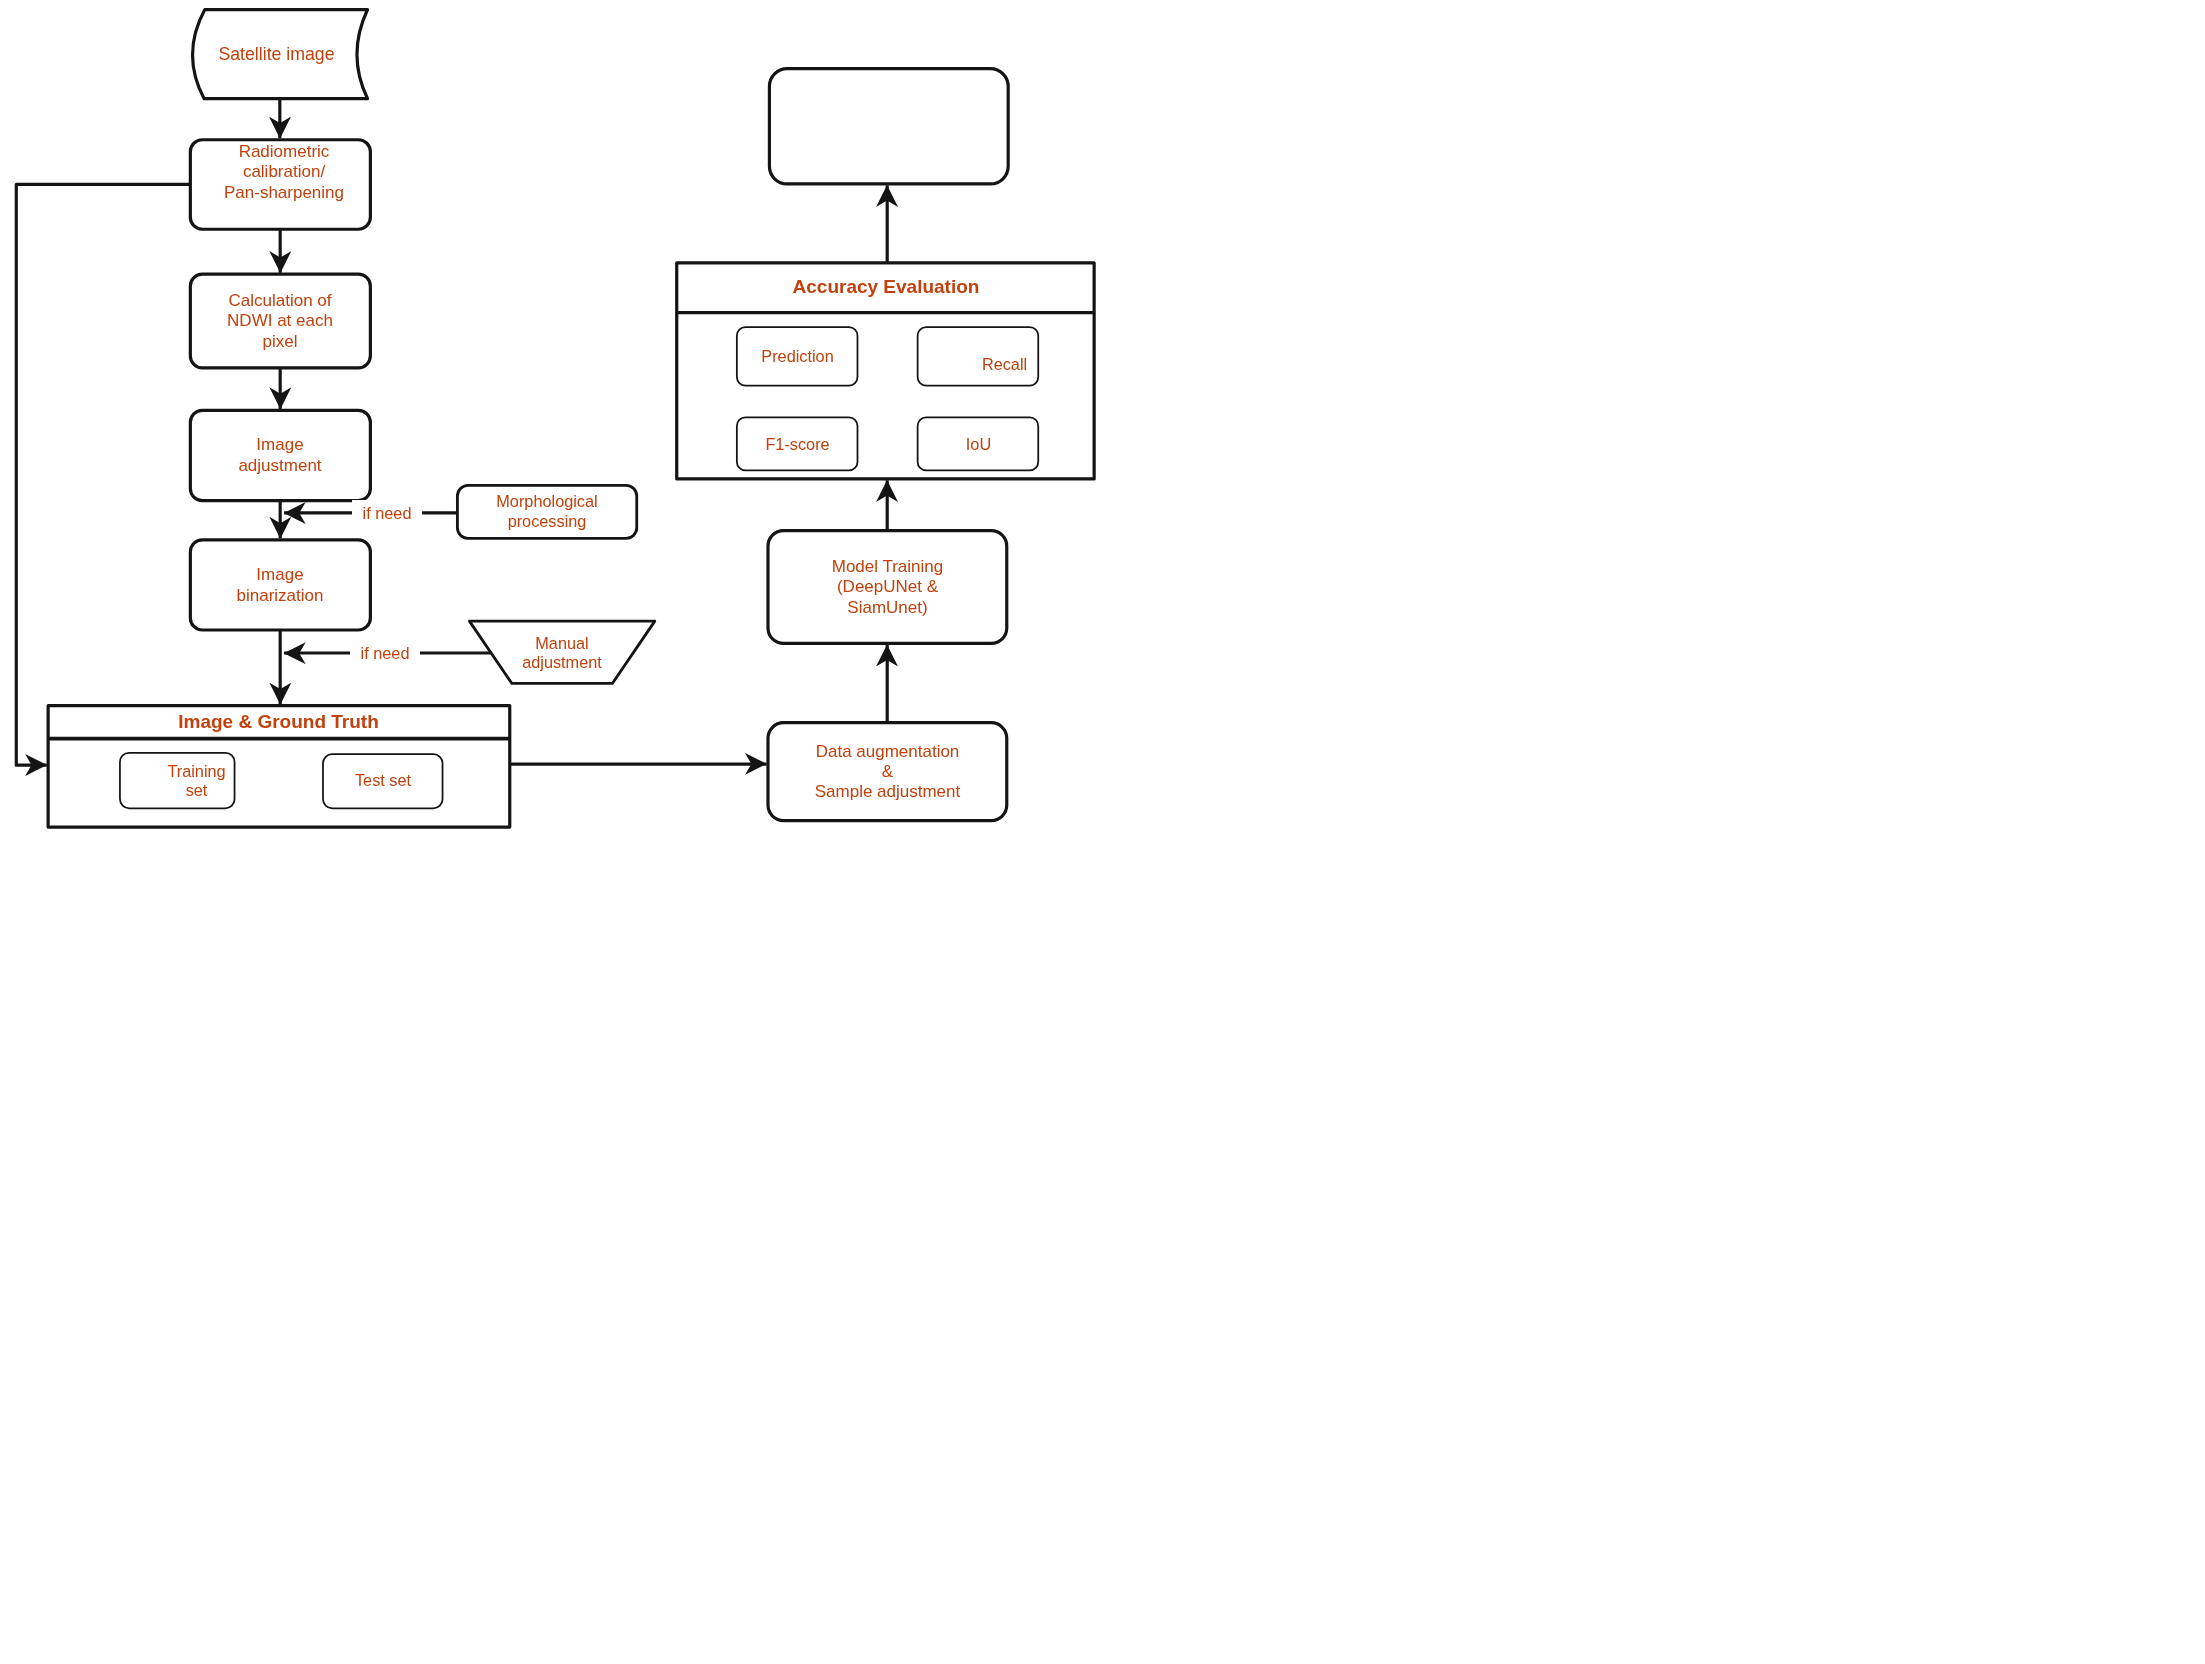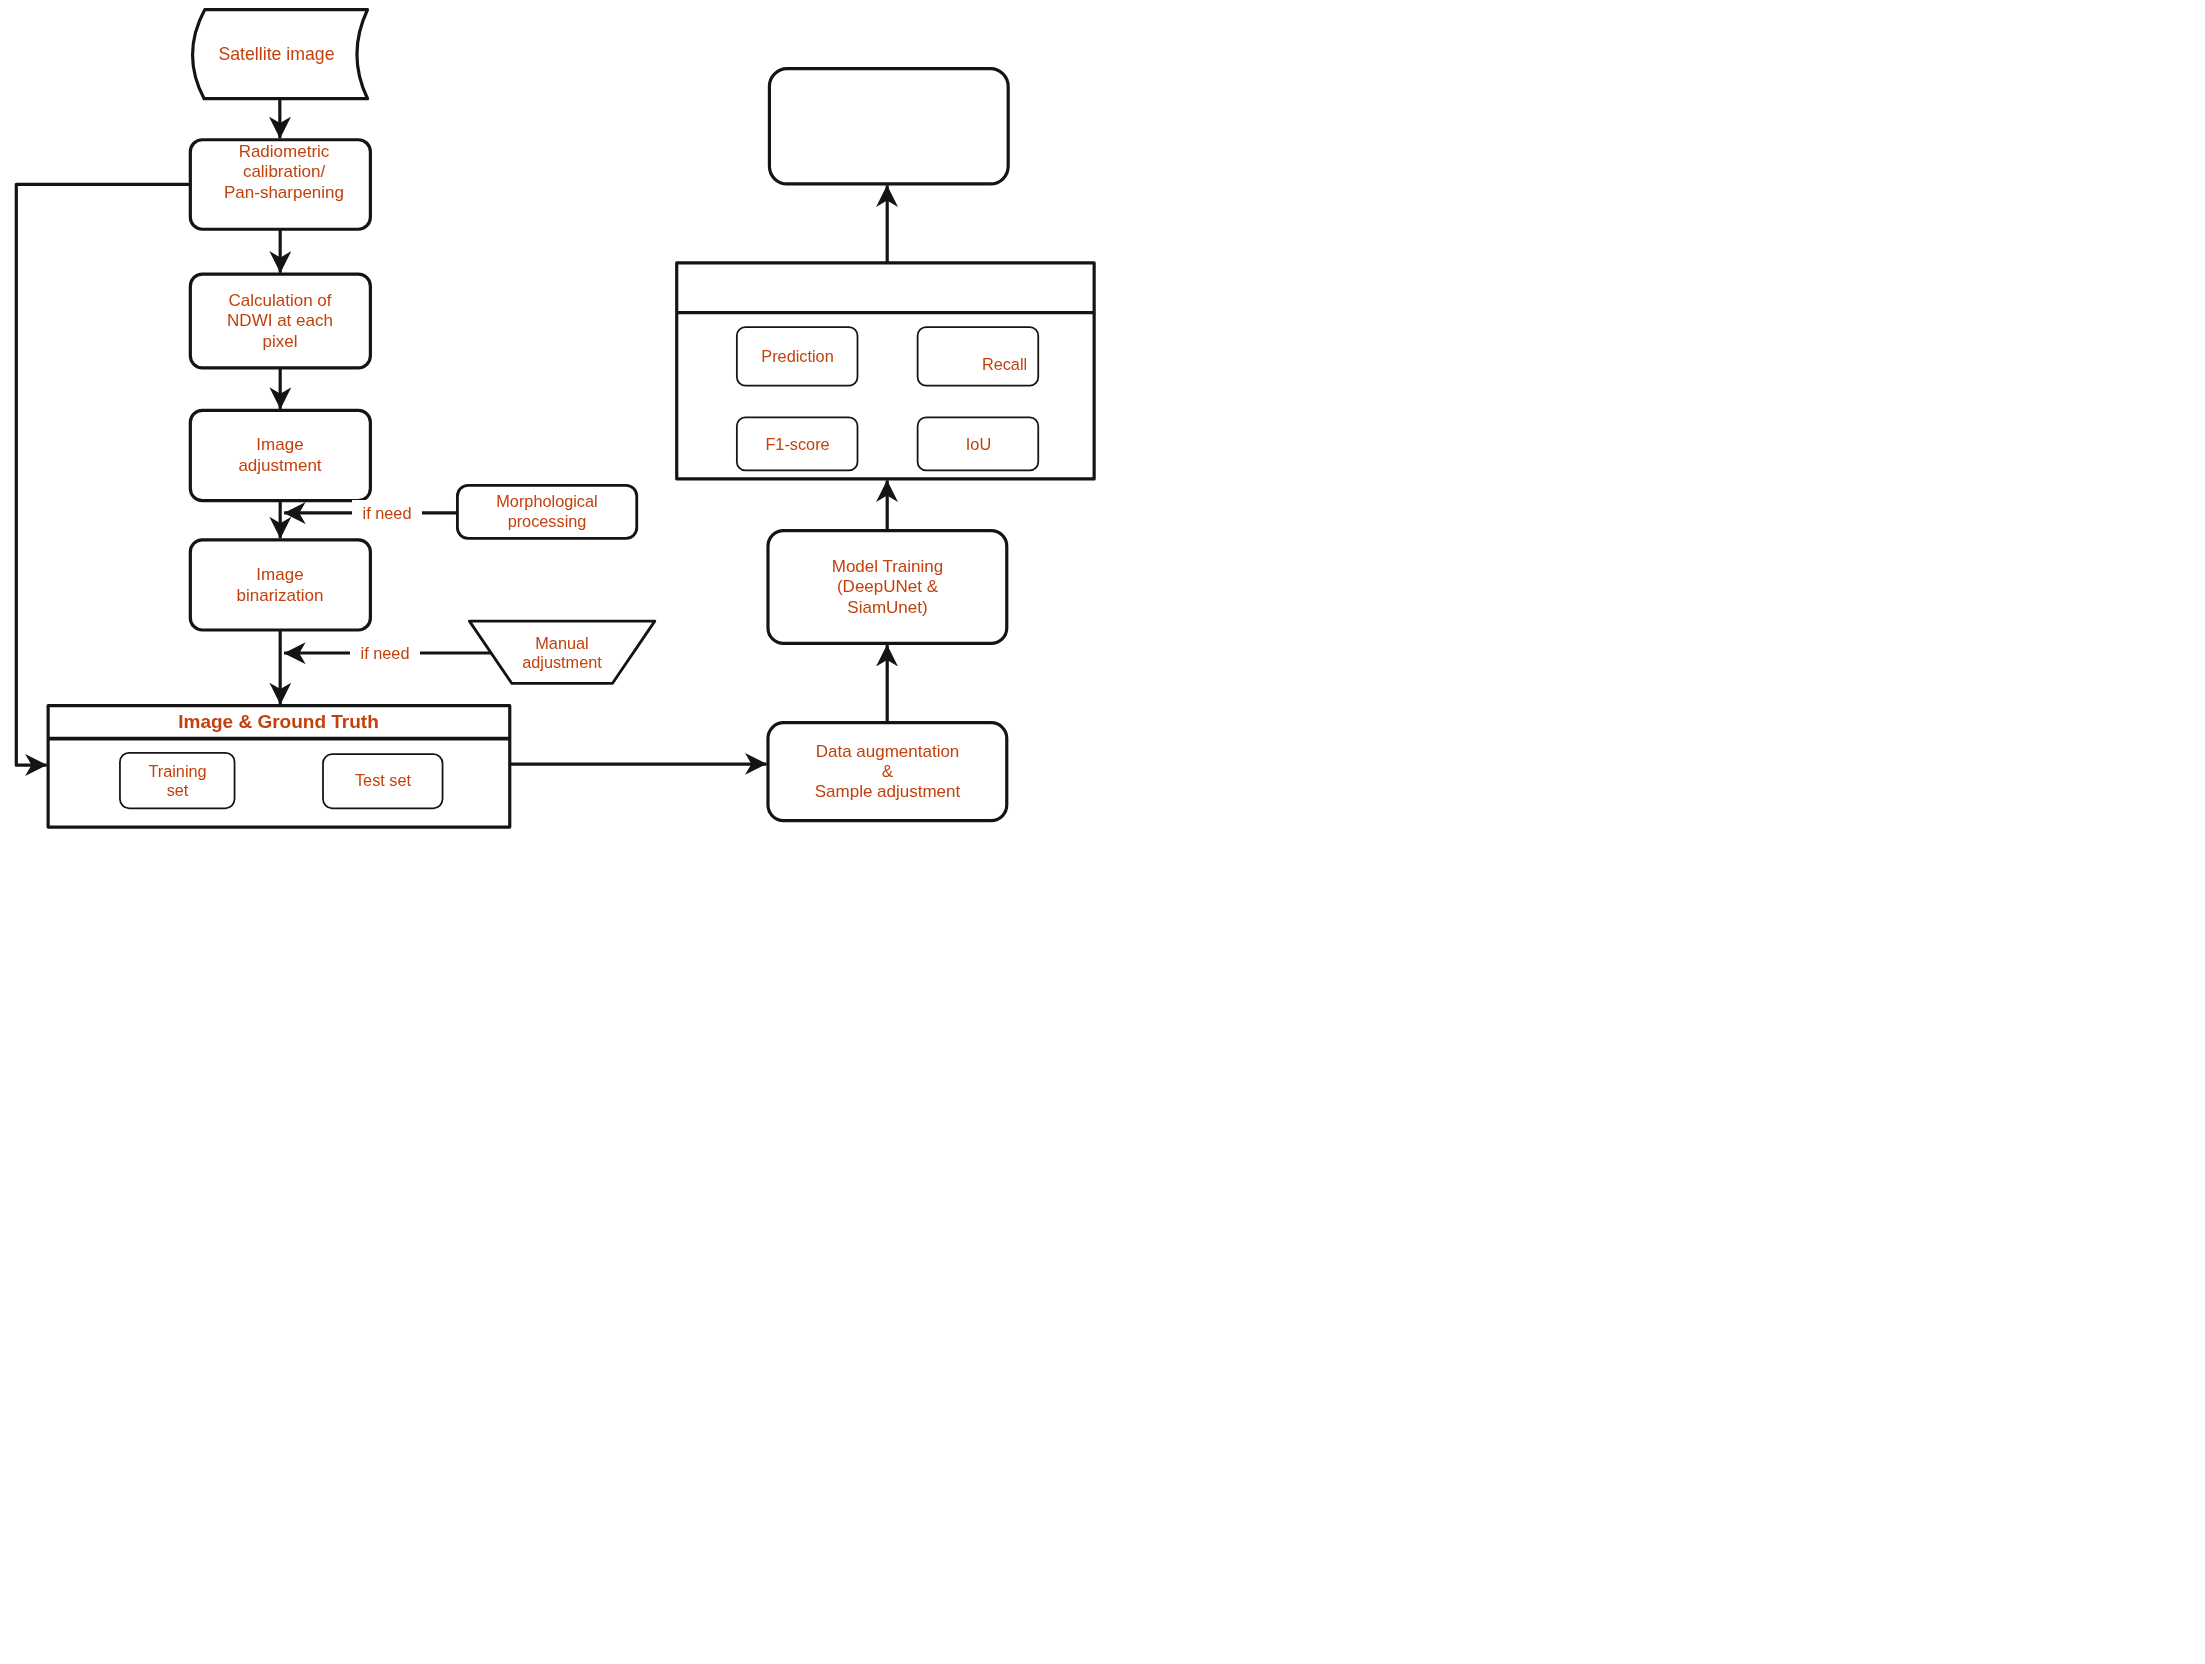--- a/index.html
+++ b/index.html
@@ -117,31 +117,32 @@
 binarization</div>
   <div class="label small" style="left:457px; top:485px; width:180px; height:53px;">Morphological
 processing</div>
   <div class="label small" style="left:477px; top:622px; width:170px; height:62px;">Manual
 adjustment</div>
 
   <div class="label edge-label" style="left:352px; top:500px; width:70px; height:25.5px;">if need</div>
   <div class="label edge-label" style="left:350px; top:640px; width:70px; height:25.5px;">if need</div>
 
   <div class="label title" style="left:48px; top:706px; width:461px; height:33px;">Image &amp; Ground Truth</div>
-  <div class="label small" style="left:120px; top:753px; width:115px; height:56px;">Training
+  <div class="label small" style="left:120px; top:753px; width:115px; height:56px;padding-left:19px;">Training
 set</div>
   <div class="label small" style="left:323px; top:754px; width:120px; height:54px;border-radius:23px;">Test set</div>
 
   <div class="label" style="left:768px; top:723px; width:239px; height:98px;">Data augmentation
 &amp;
 Sample adjustment</div>
   <div class="label" style="left:768px; top:531px; width:239px; height:113px;">Model Training
 (DeepUNet &amp;
 SiamUnet)</div>
 
+  <div class="label title" style="left:677px; top:263px; width:418px; height:49px;">Accuracy Evaluation</div>
   <div class="label small" style="left:737px; top:328px; width:121px; height:58px;">Prediction</div>
   <div class="label small" style="left:918px; top:336px; width:121px; height:58px;padding-left:26px;">Recall</div>
   <div class="label small" style="left:737px; top:418px; width:121px; height:53px;border-radius:12px;">F1-score</div>
   <div class="label small" style="left:918px; top:418px; width:121px; height:53px;">IoU</div>
 
 
 </div>
 
 
 </body></html>

